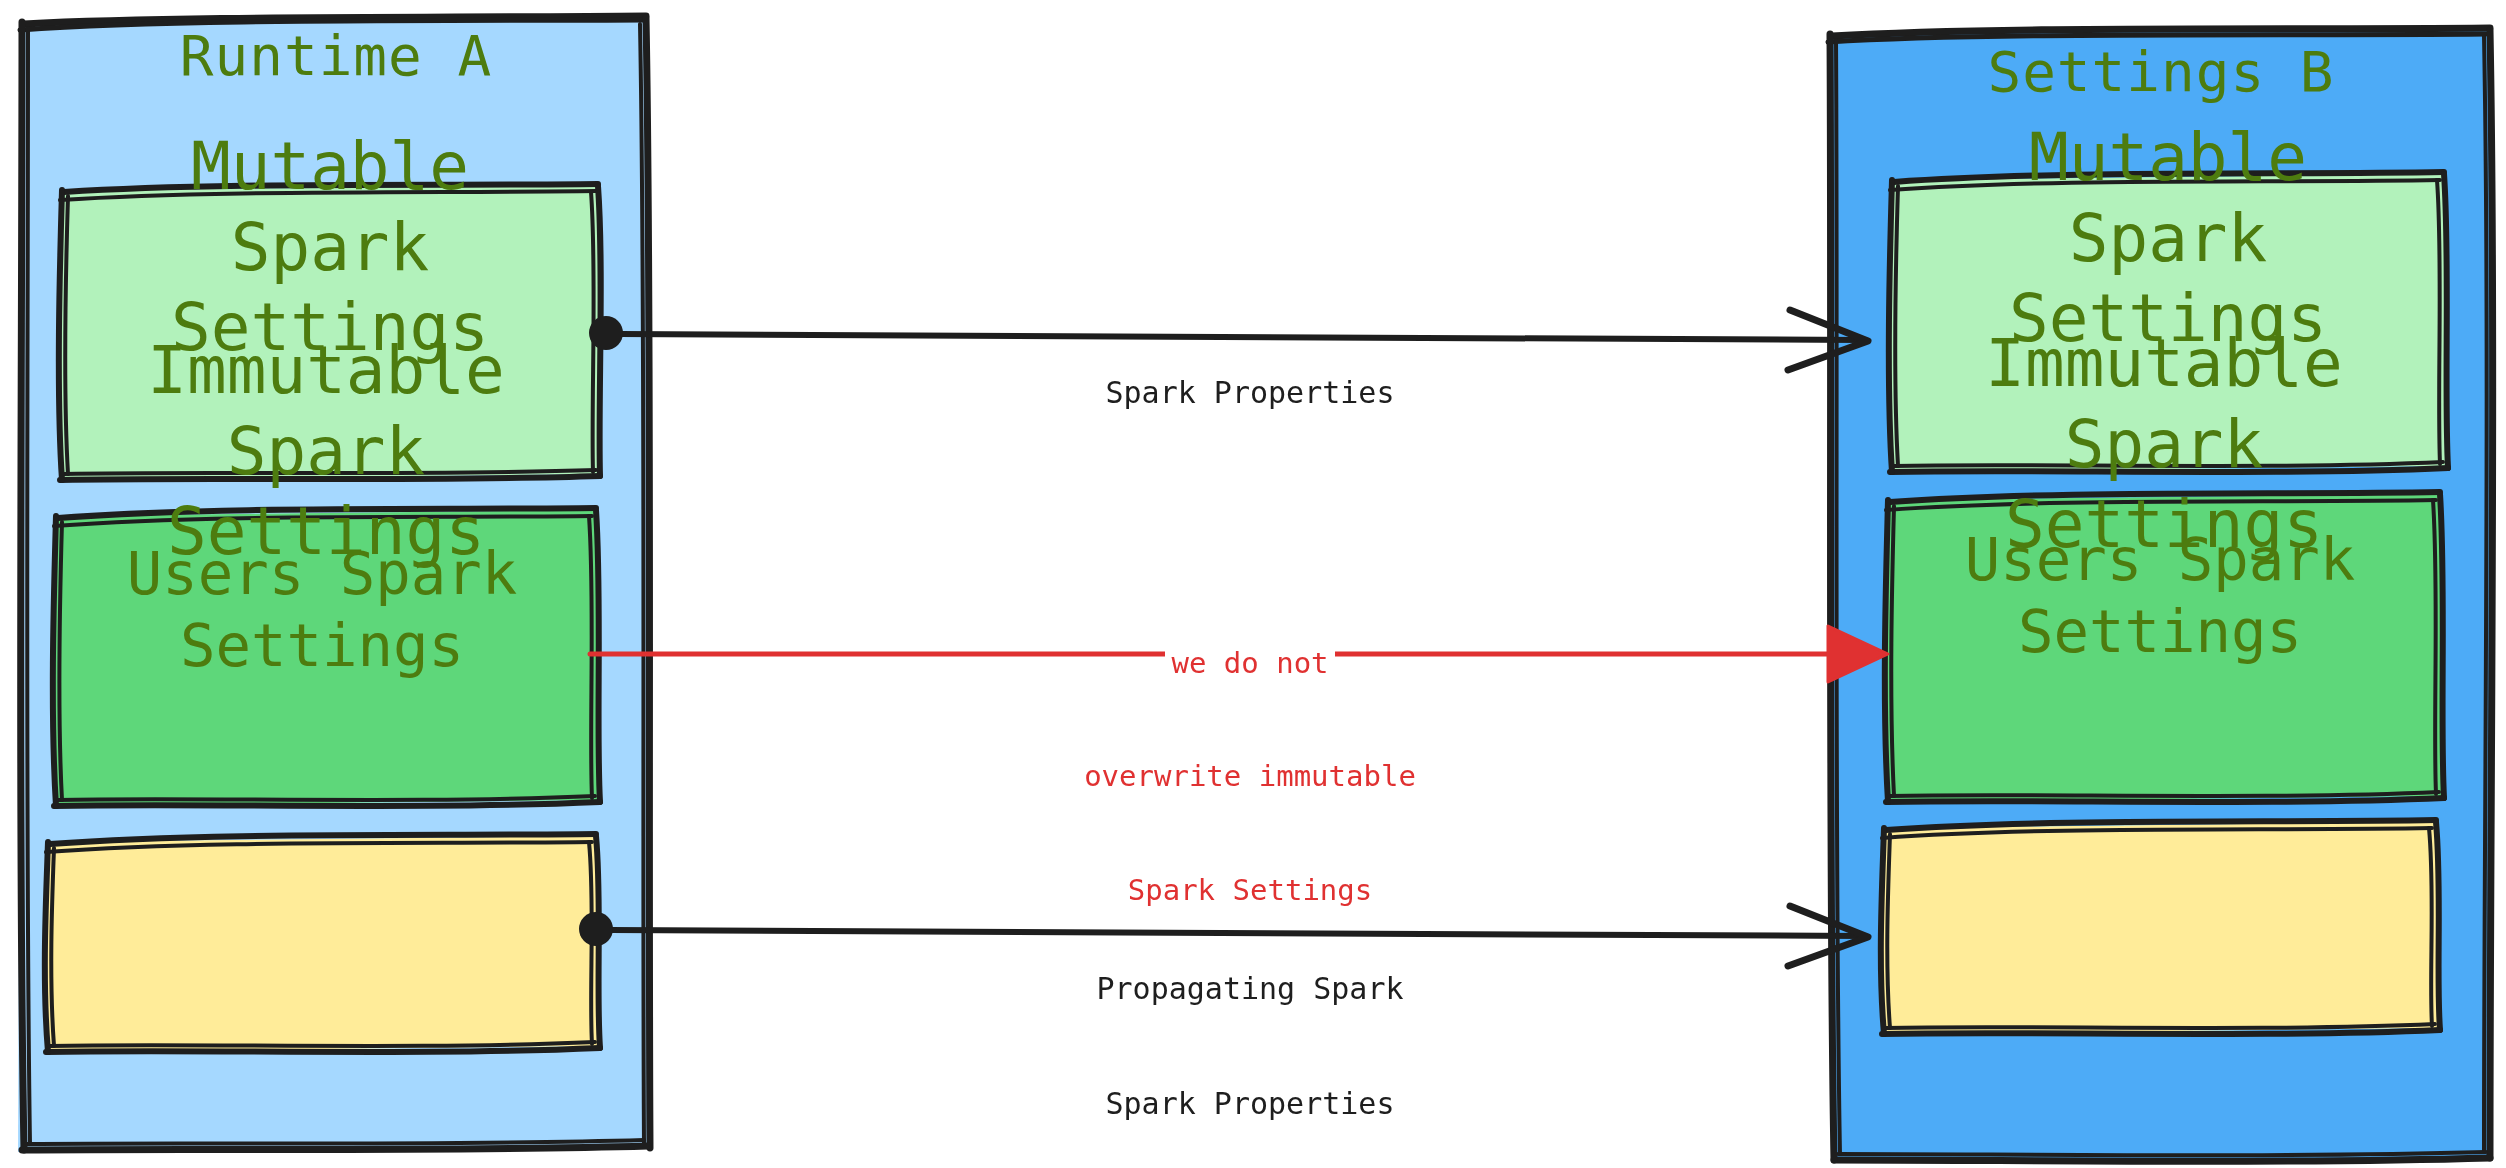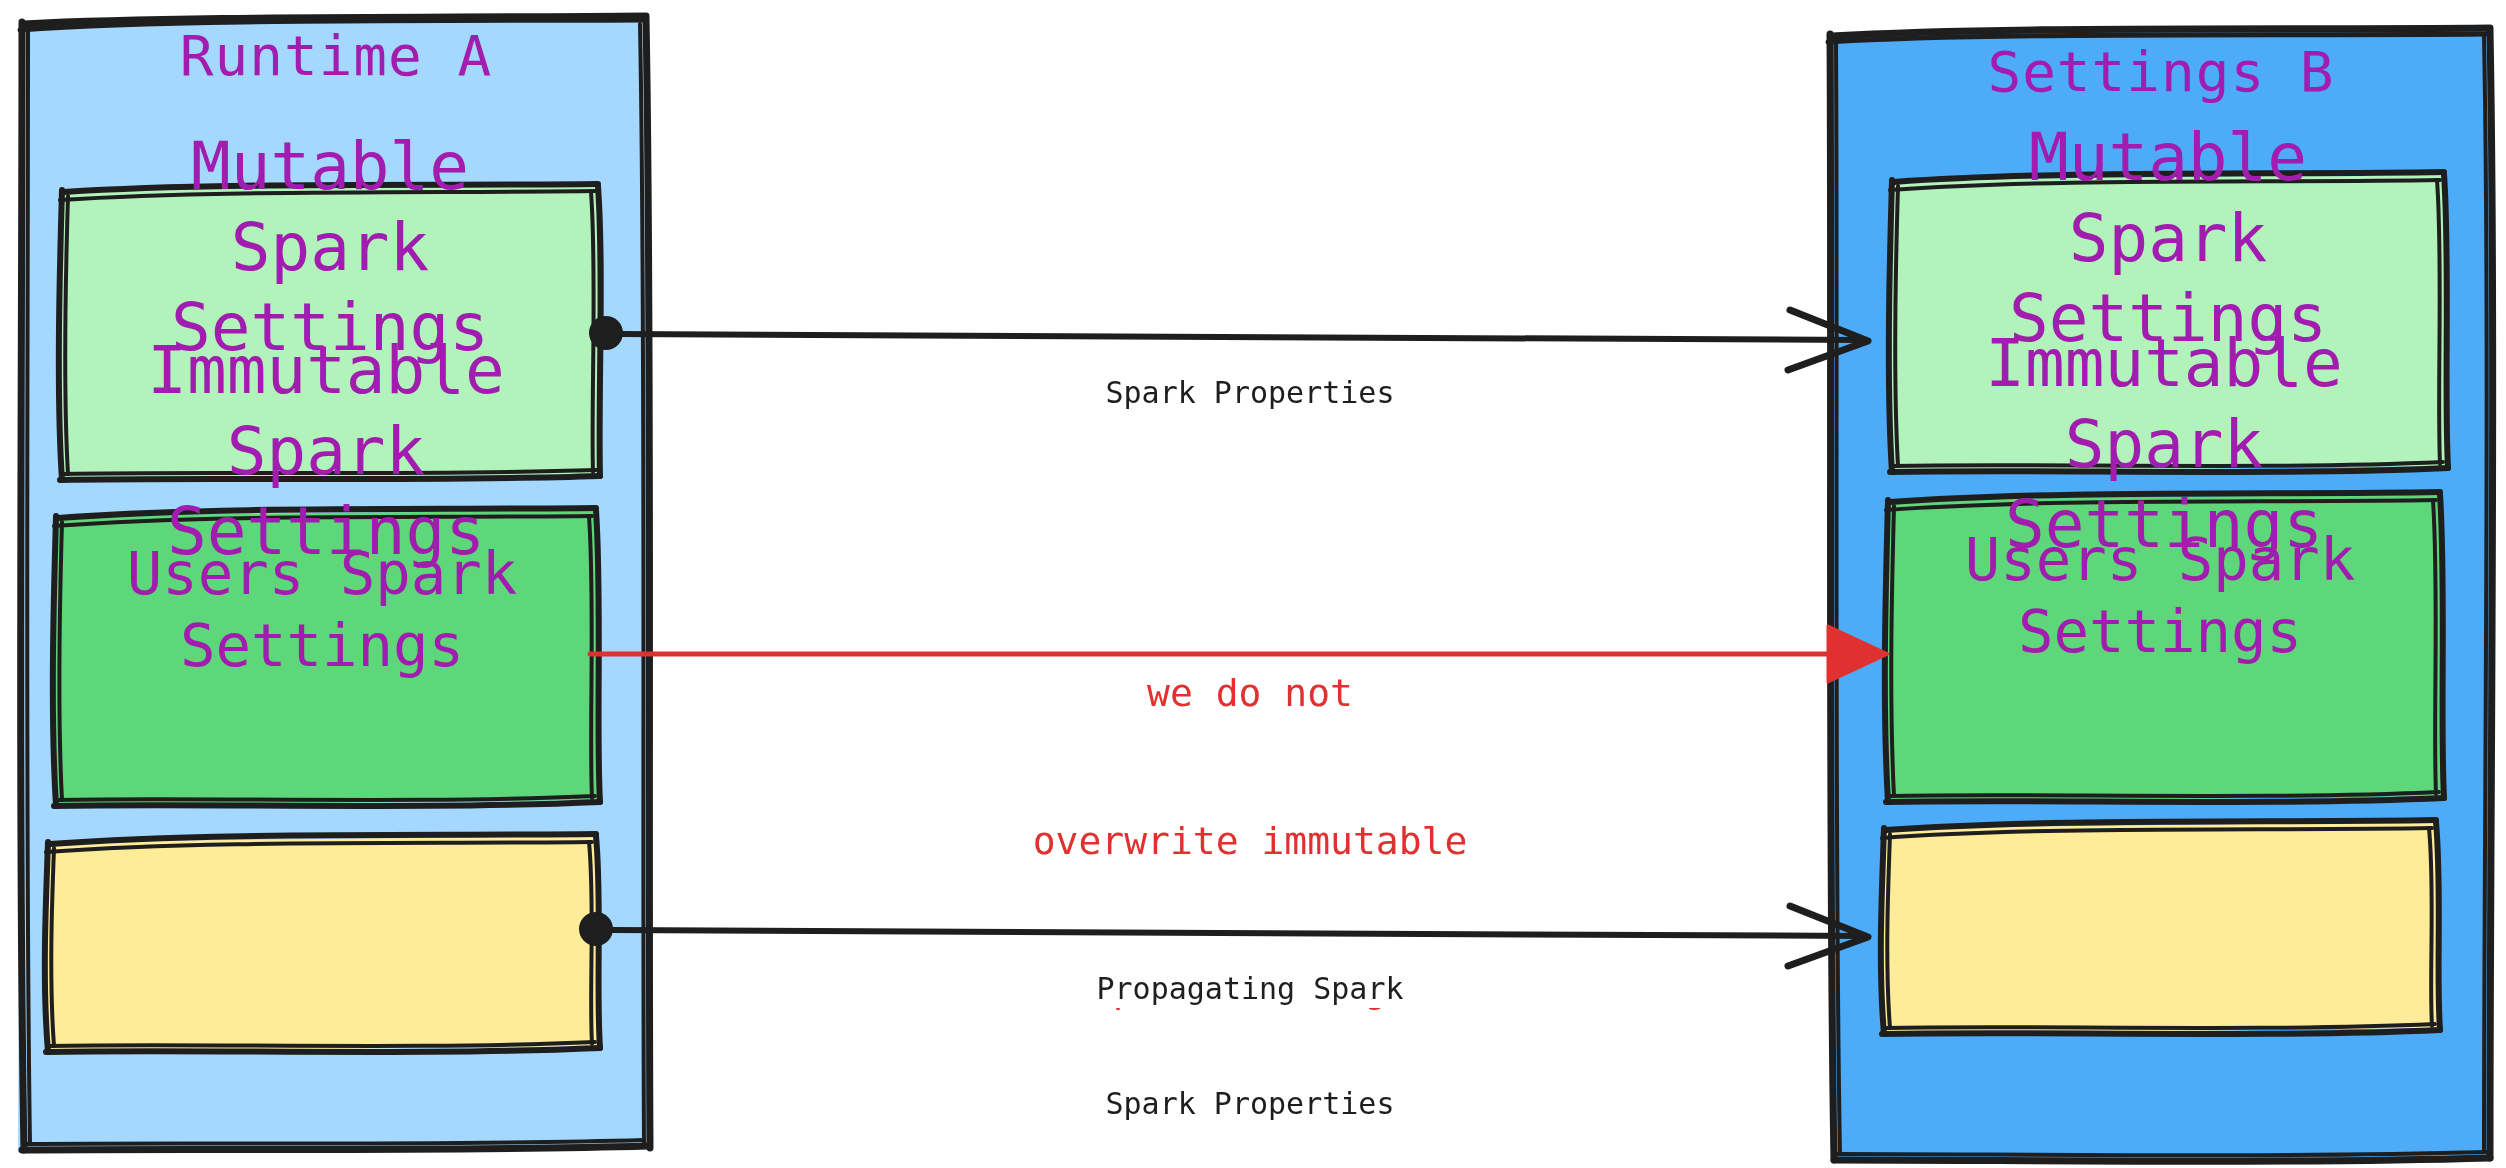--- a/index.html
+++ b/index.html
@@ -21,21 +21,21 @@
     position: absolute;
     inset: 0;
     width: 2506px;
     height: 1168px;
   }
   .lbl {
     position: absolute;
     text-align: center;
     white-space: pre;
     line-height: 1.22;
-    color: #a21caf;
+    color: #4d7c0f;
     font-family: "DejaVu Sans Mono", "Liberation Mono", monospace;
     pointer-events: none;
   }
   .runtime-title {
     font-size: 56px;
     font-weight: 400;
     letter-spacing: 1px;
   }
   .box-label {
     font-size: 66px;
@@ -45,21 +45,21 @@
   .box-label.wide {
     font-size: 59px;
   }
   .edge-label {
     font-size: 30px;
     color: #1e1e1e;
     line-height: 1.28;
   }
   .edge-label.red {
     color: #e03131;
-    font-size: 38px;
+    font-size: 29px;
     line-height: 1.3;
   }
   .edge-label .bgline {
     background: #ffffff;
     display: inline-block;
     padding: 0 6px;
   }
 </style>
 </head>
 <body>

